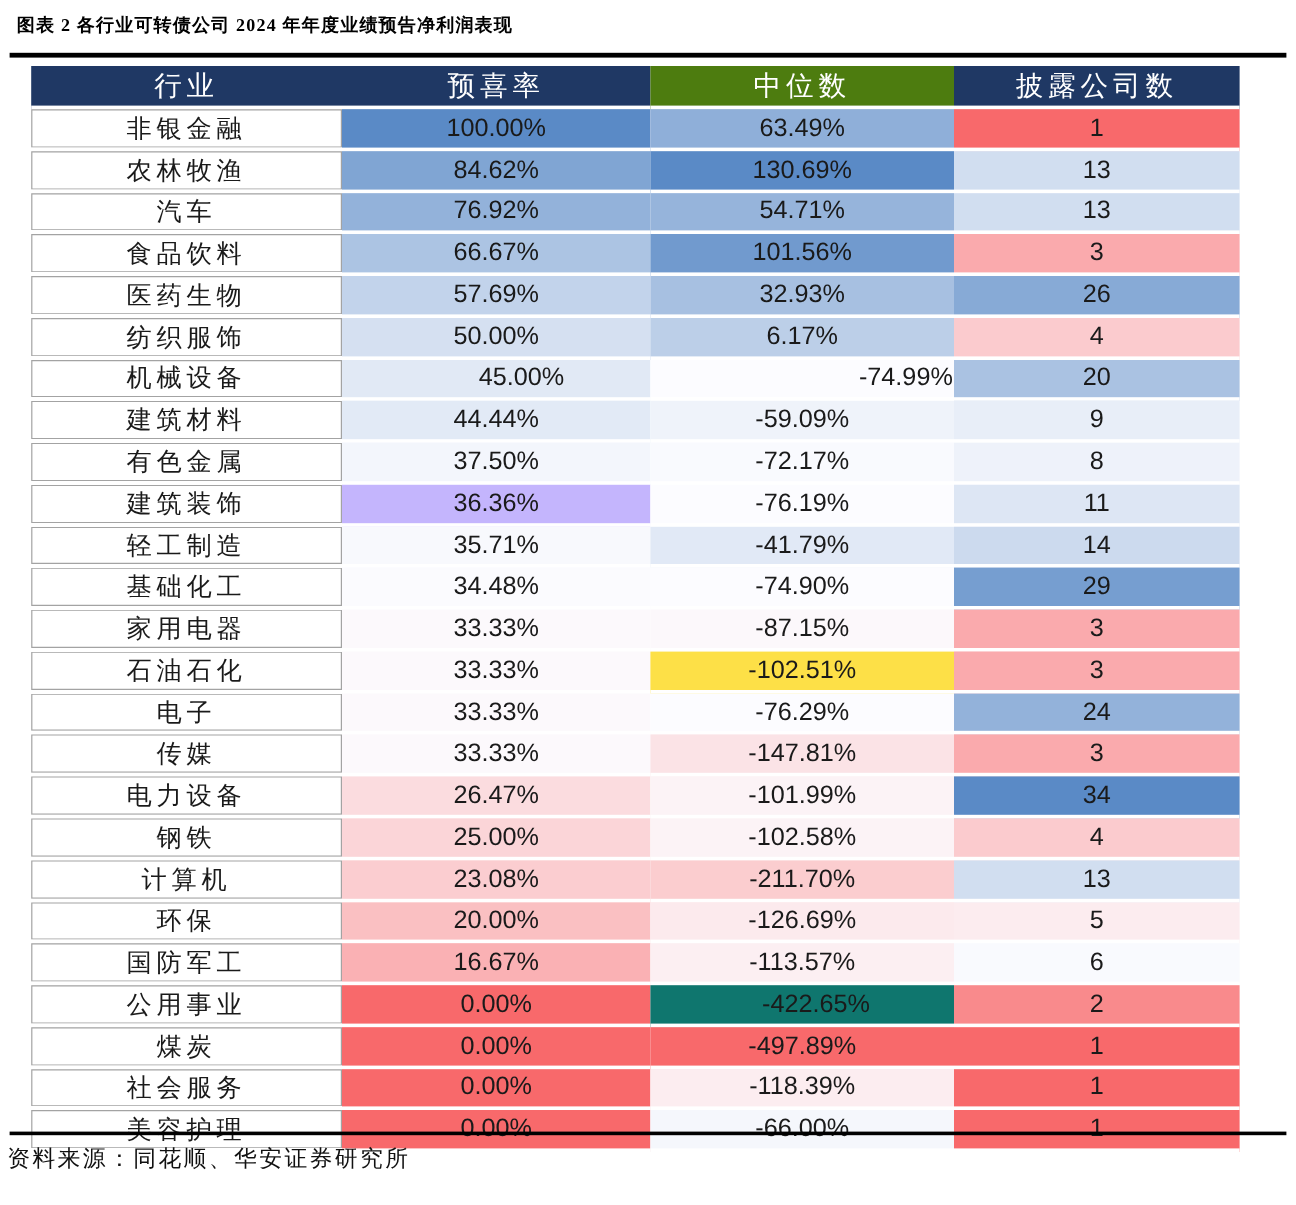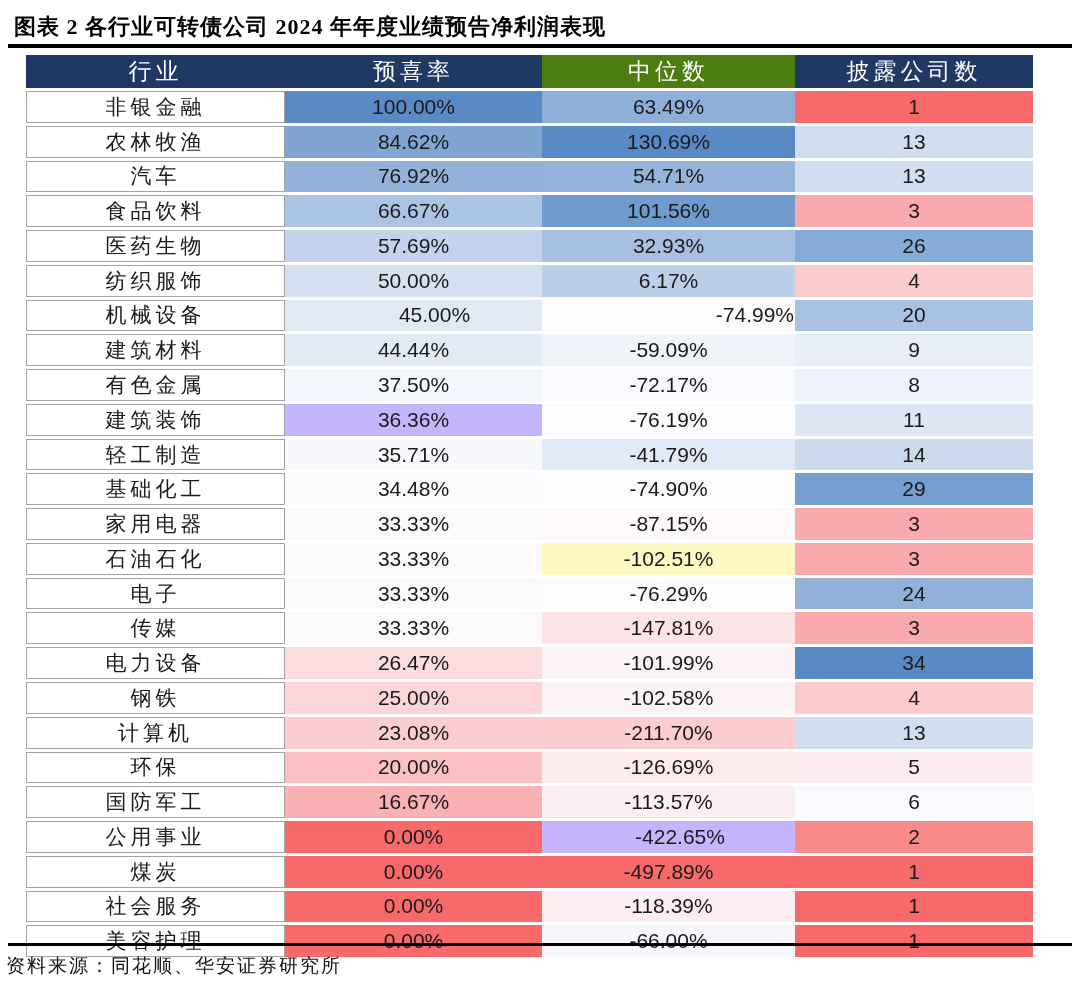--- a/index.html
+++ b/index.html
@@ -1,19 +1,19 @@
 <!DOCTYPE html>
 <html><head>
 <meta charset="utf-8">
 <style>
   html,body{margin:0;padding:0;background:#ffffff;}
   body{width:1080px;height:1004px;position:relative;overflow:hidden;
        font-family:"Liberation Sans","DejaVu Sans",sans-serif;}
   .title{position:absolute;left:14px;top:12px;font-family:"Liberation Serif","DejaVu Serif",serif;
-         font-weight:bold;font-size:22px;color:#000;letter-spacing:1px;white-space:nowrap;}
+         font-weight:bold;font-size:15px;color:#000;letter-spacing:1px;white-space:nowrap;}
   .rule-top{position:absolute;left:8px;top:44px;width:1064px;height:4px;background:#000;}
   .rule-bottom{position:absolute;left:8px;top:943px;width:1064px;height:3px;background:#000;}
   .source{position:absolute;left:6px;top:953px;font-family:"Liberation Serif","DejaVu Serif",serif;
           font-size:19px;color:#111;letter-spacing:2px;}
   table.heat{position:absolute;left:26px;top:55px;border-collapse:separate;border-spacing:0;
              table-layout:fixed;width:1007px;}
   th{height:30px;border-bottom:3px solid #fff;color:#fff;font-weight:normal;
      font-family:"Liberation Serif","DejaVu Serif",serif;font-size:23px;letter-spacing:4px;
      text-align:center;vertical-align:middle;white-space:nowrap;}
   td{height:29.77px;border-bottom:3px solid #fff;text-align:center;vertical-align:middle;
@@ -118,21 +118,21 @@
       </tr>
       <tr>
         <td class="industry">家用电器</td>
         <td class="num" style="background: rgb(252, 249, 252);">33.33%</td>
         <td class="num" style="background: rgb(252, 248, 251);">-87.15%</td>
         <td class="num" style="background: rgb(250, 170, 173);">3</td>
       </tr>
       <tr>
         <td class="industry">石油石化</td>
         <td class="num" style="background: rgb(252, 249, 252);">33.33%</td>
-        <td class="num" style="background: #fef9c3;">-102.51%</td>
+        <td class="num" style="background: #fde047;">-102.51%</td>
         <td class="num" style="background: rgb(250, 170, 173);">3</td>
       </tr>
       <tr>
         <td class="industry">电子</td>
         <td class="num" style="background: rgb(252, 249, 252);">33.33%</td>
         <td class="num" style="background: rgb(252, 252, 255);">-76.29%</td>
         <td class="num" style="background: rgb(147, 178, 218);">24</td>
       </tr>
       <tr>
         <td class="industry">传媒</td>
@@ -166,21 +166,21 @@
       </tr>
       <tr>
         <td class="industry">国防军工</td>
         <td class="num" style="background: rgb(250, 177, 180);">16.67%</td>
         <td class="num" style="background: rgb(252, 239, 242);">-113.57%</td>
         <td class="num" style="background: rgb(249, 250, 254);">6</td>
       </tr>
       <tr>
         <td class="industry">公用事业</td>
         <td class="num" style="background: rgb(248, 105, 107);">0.00%</td>
-        <td class="num" style="background: #c4b5fd; padding-left: 24px;">-422.65%</td>
+        <td class="num" style="background: #0f766e; padding-left: 24px;">-422.65%</td>
         <td class="num" style="background: rgb(249, 138, 140);">2</td>
       </tr>
       <tr>
         <td class="industry">煤炭</td>
         <td class="num" style="background: rgb(248, 105, 107);">0.00%</td>
         <td class="num" style="background: rgb(248, 105, 107);">-497.89%</td>
         <td class="num" style="background: rgb(248, 105, 107);">1</td>
       </tr>
       <tr>
         <td class="industry">社会服务</td>

